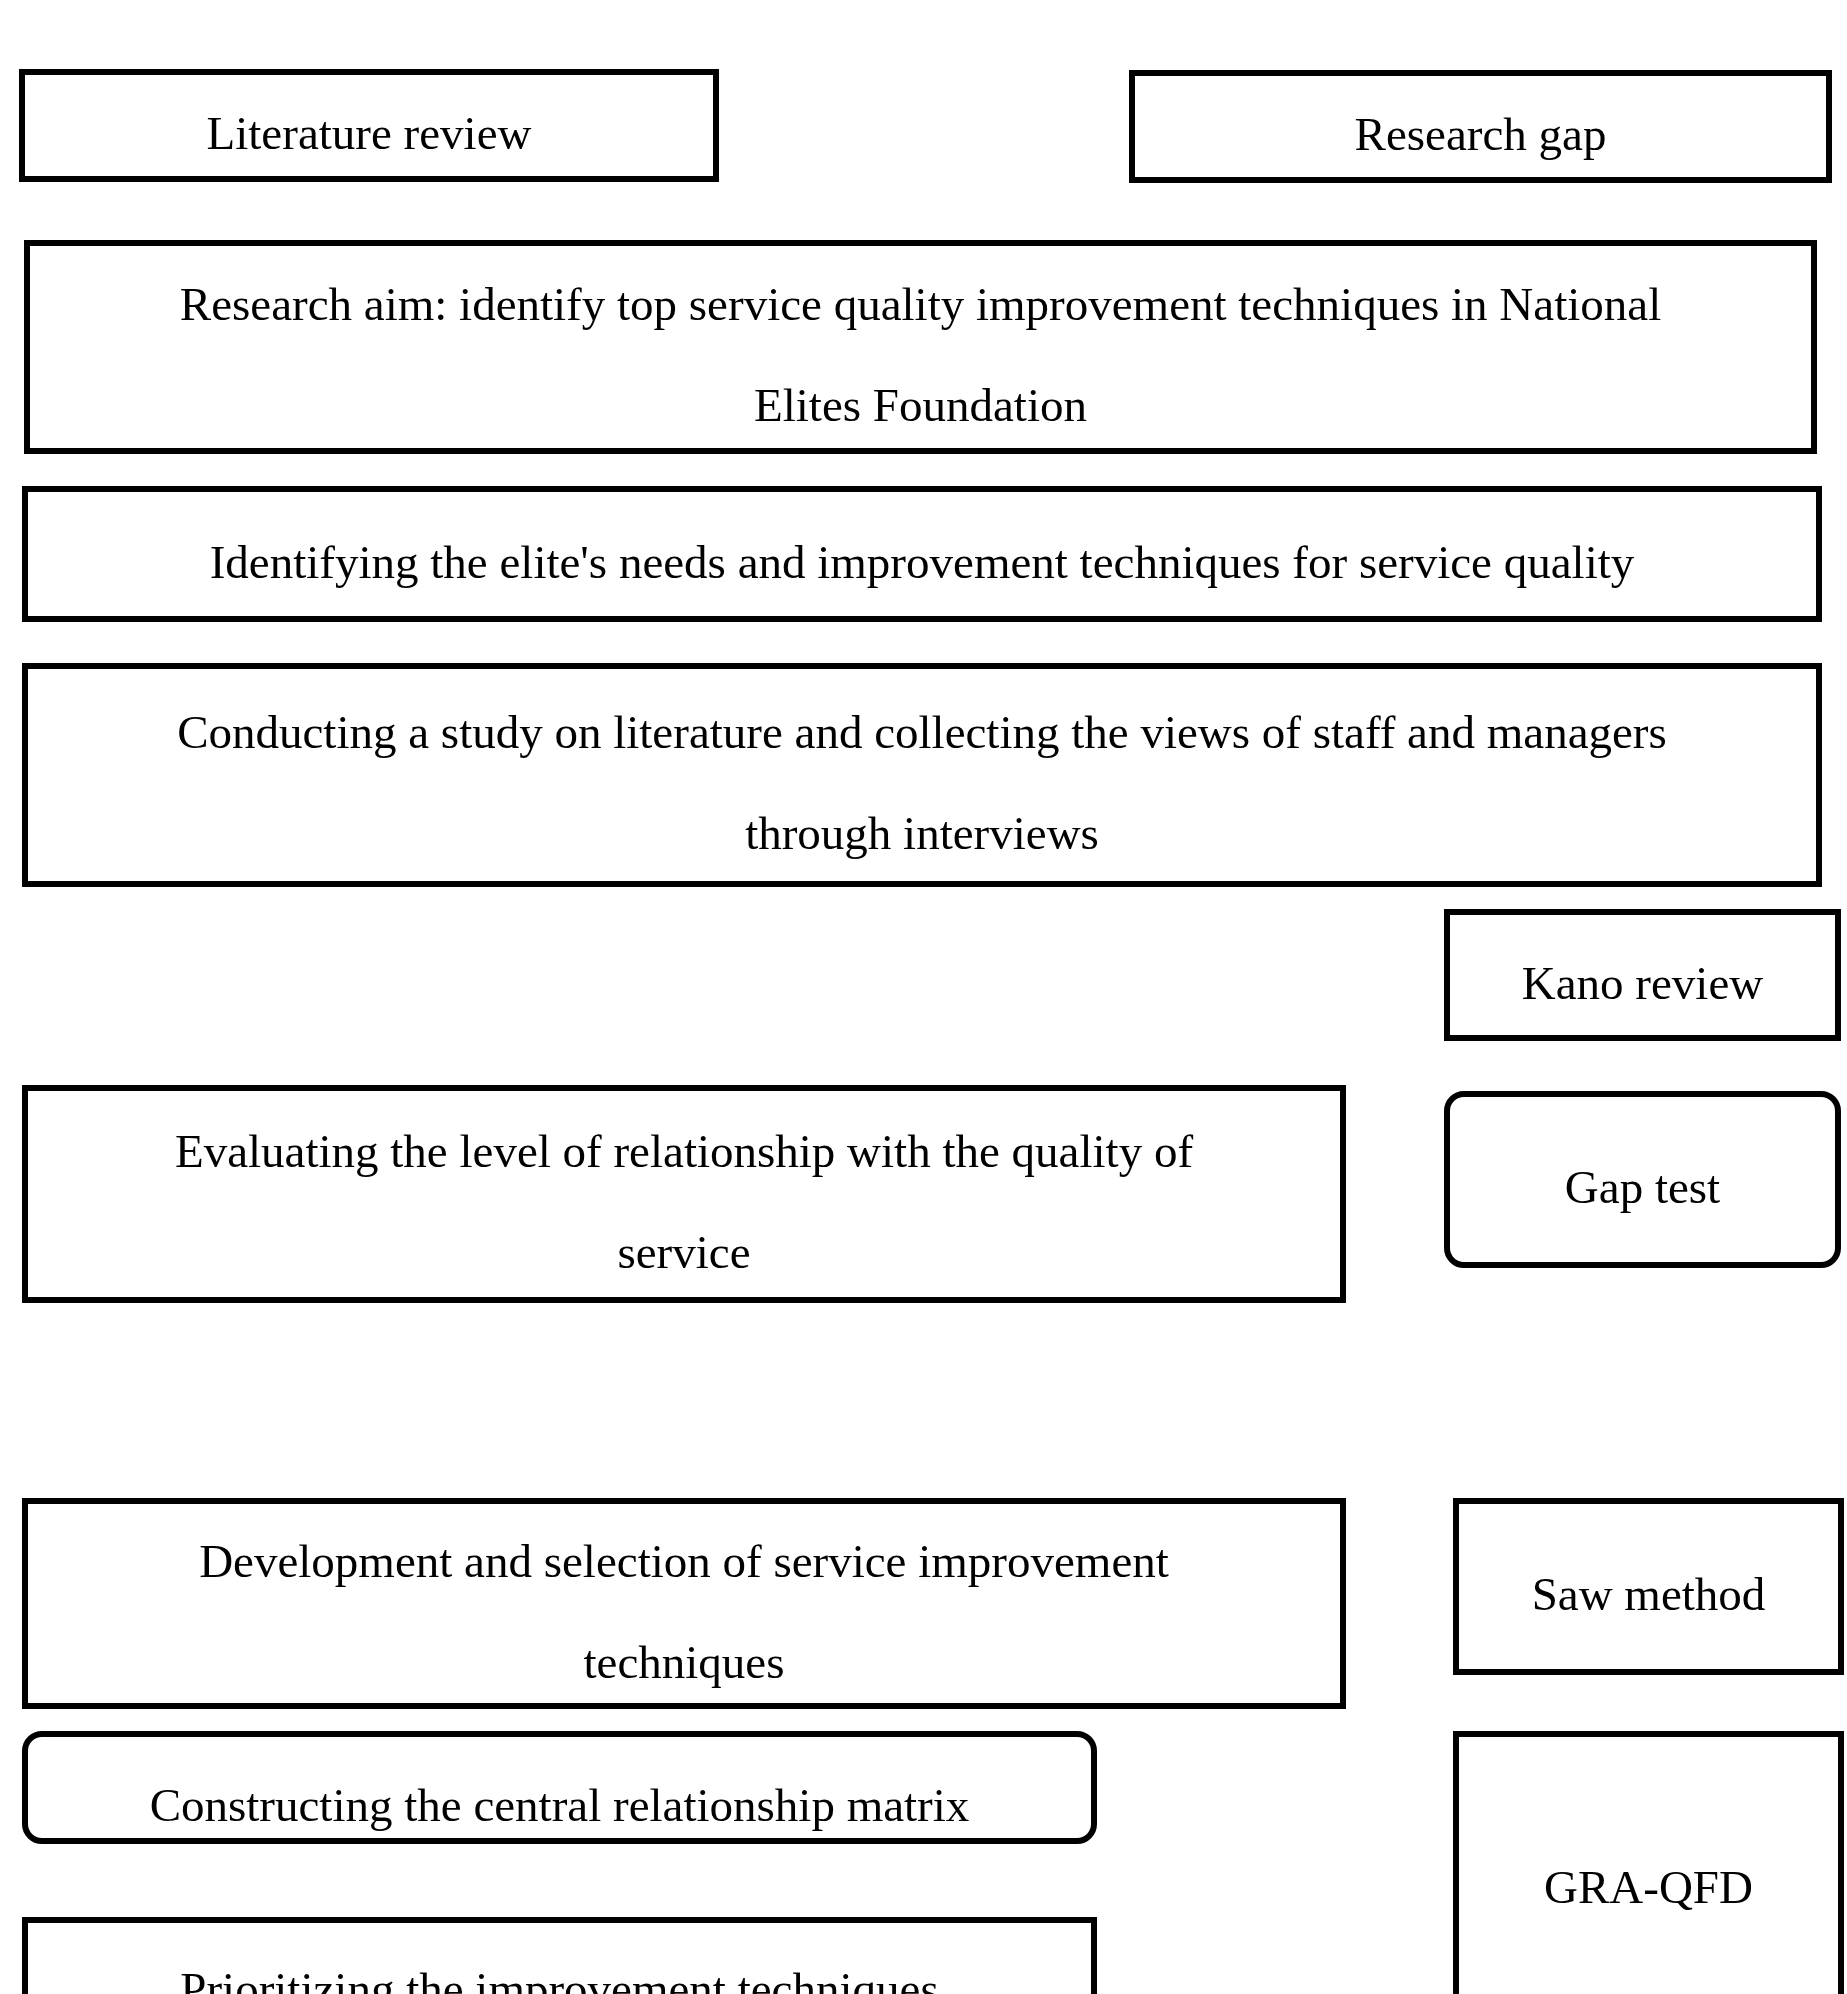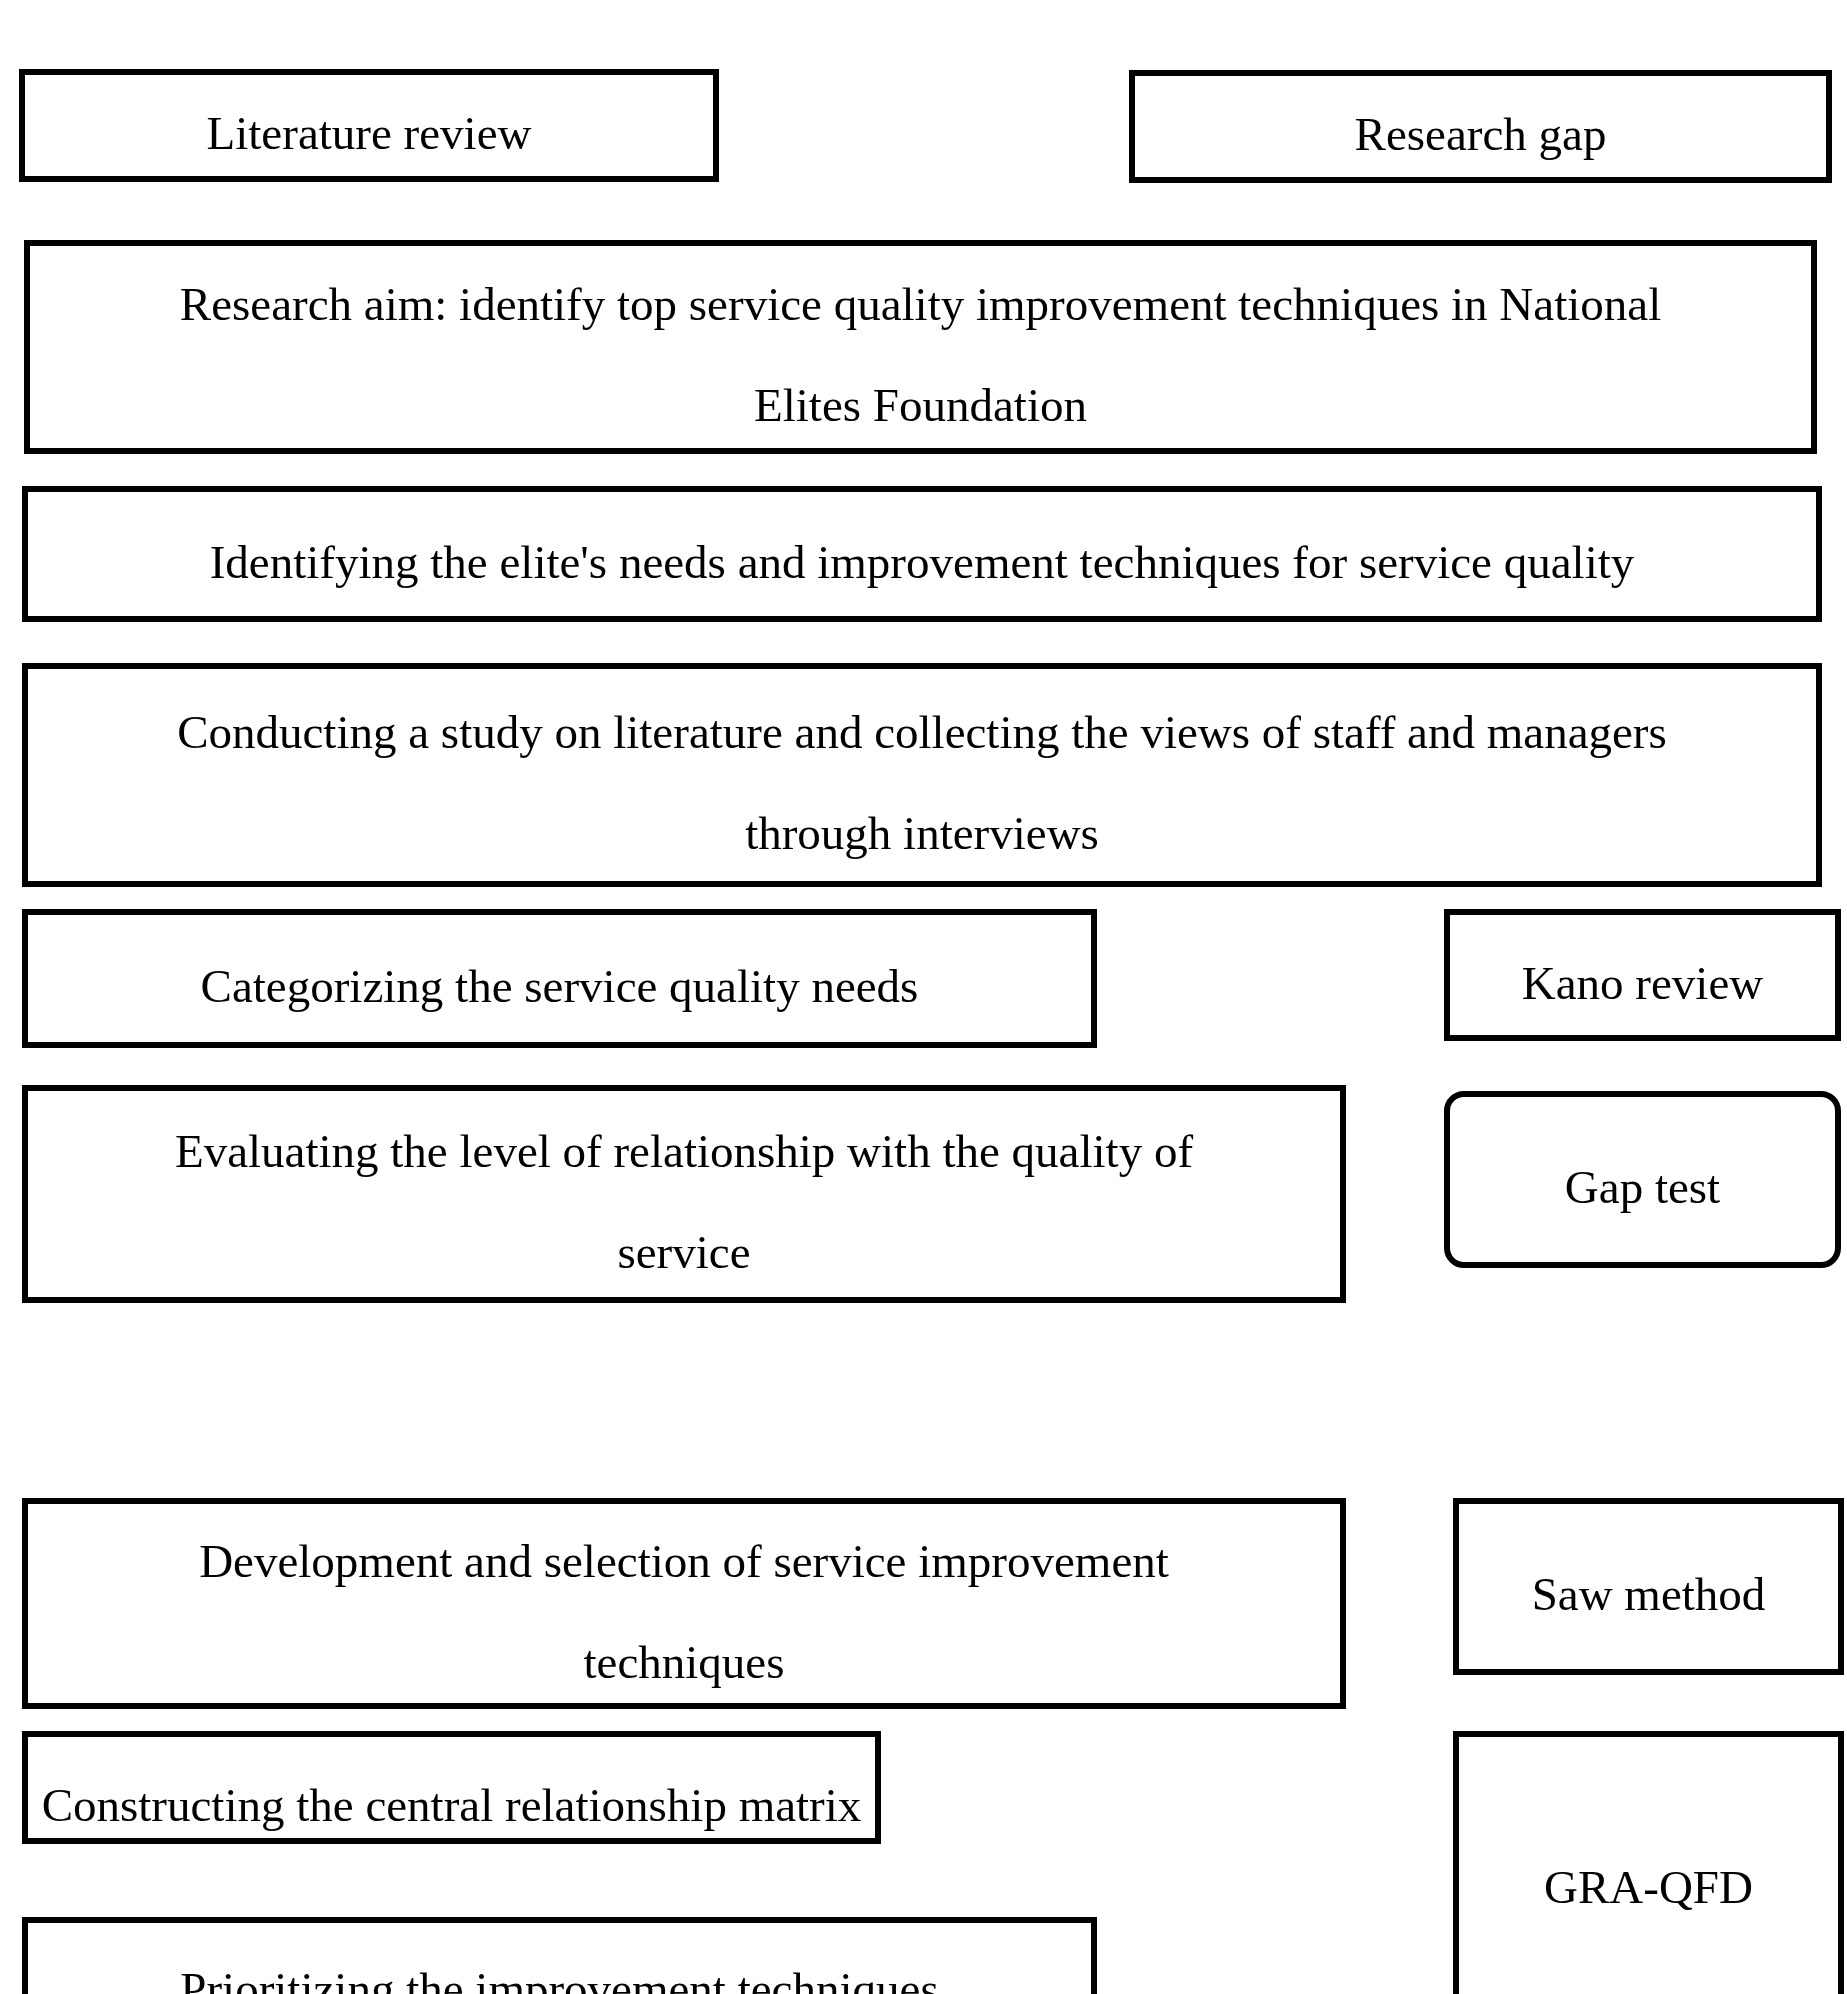--- a/index.html
+++ b/index.html
@@ -59,23 +59,20 @@
 
   <div class="box" style="left:22px; top:438px; width:1800px; height:136px;">
     <span class="label">Identifying the elite's needs and improvement techniques for service quality</span>
   </div>
 
   <div class="box" style="left:22px; top:615px; width:1800px; height:224px;">
     <span class="label">Conducting a study on literature and collecting the views of staff and managers
 through interviews</span>
   </div>
 
-  <div class="box" style="left:22px; top:861px; width:1075px; height:139px;">
-    <span class="label">Categorizing the service quality needs</span>
-  </div>
 
   <div class="box" style="left:1444px; top:861px; width:397px; height:132px;">
     <span class="label">Kano review</span>
   </div>
 
   <div class="box" style="left:22px; top:1037px; width:1324px; height:218px;">
     <span class="label">Evaluating the level of relationship with the quality of
 service</span>
   </div>
 
@@ -86,21 +83,21 @@
 
   <div class="box" style="left:1453px; top:1450px; width:391px; height:177px;">
     <span class="label">Saw method</span>
   </div>
 
   <div class="box" style="left:22px; top:1450px; width:1324px; height:211px;">
     <span class="label">Development and selection of service improvement
 techniques</span>
   </div>
 
-  <div class="box low" style="left:22px; top:1683px; width:859px; height:113px;">
+  <div class="box low" style="left:22px; top:1683px; width:1075px; height:113px;border-radius:20px;">
     <span class="label">Constructing the central relationship matrix</span>
   </div>
 
   <div class="box" style="left:1453px; top:1683px; width:391px; height:296px;">
     <span class="label">GRA-QFD</span>
   </div>
 
   <div class="box low" style="left:22px; top:1869px; width:1075px; height:108px;">
     <span class="label">Prioritizing the improvement techniques</span>
   </div>

